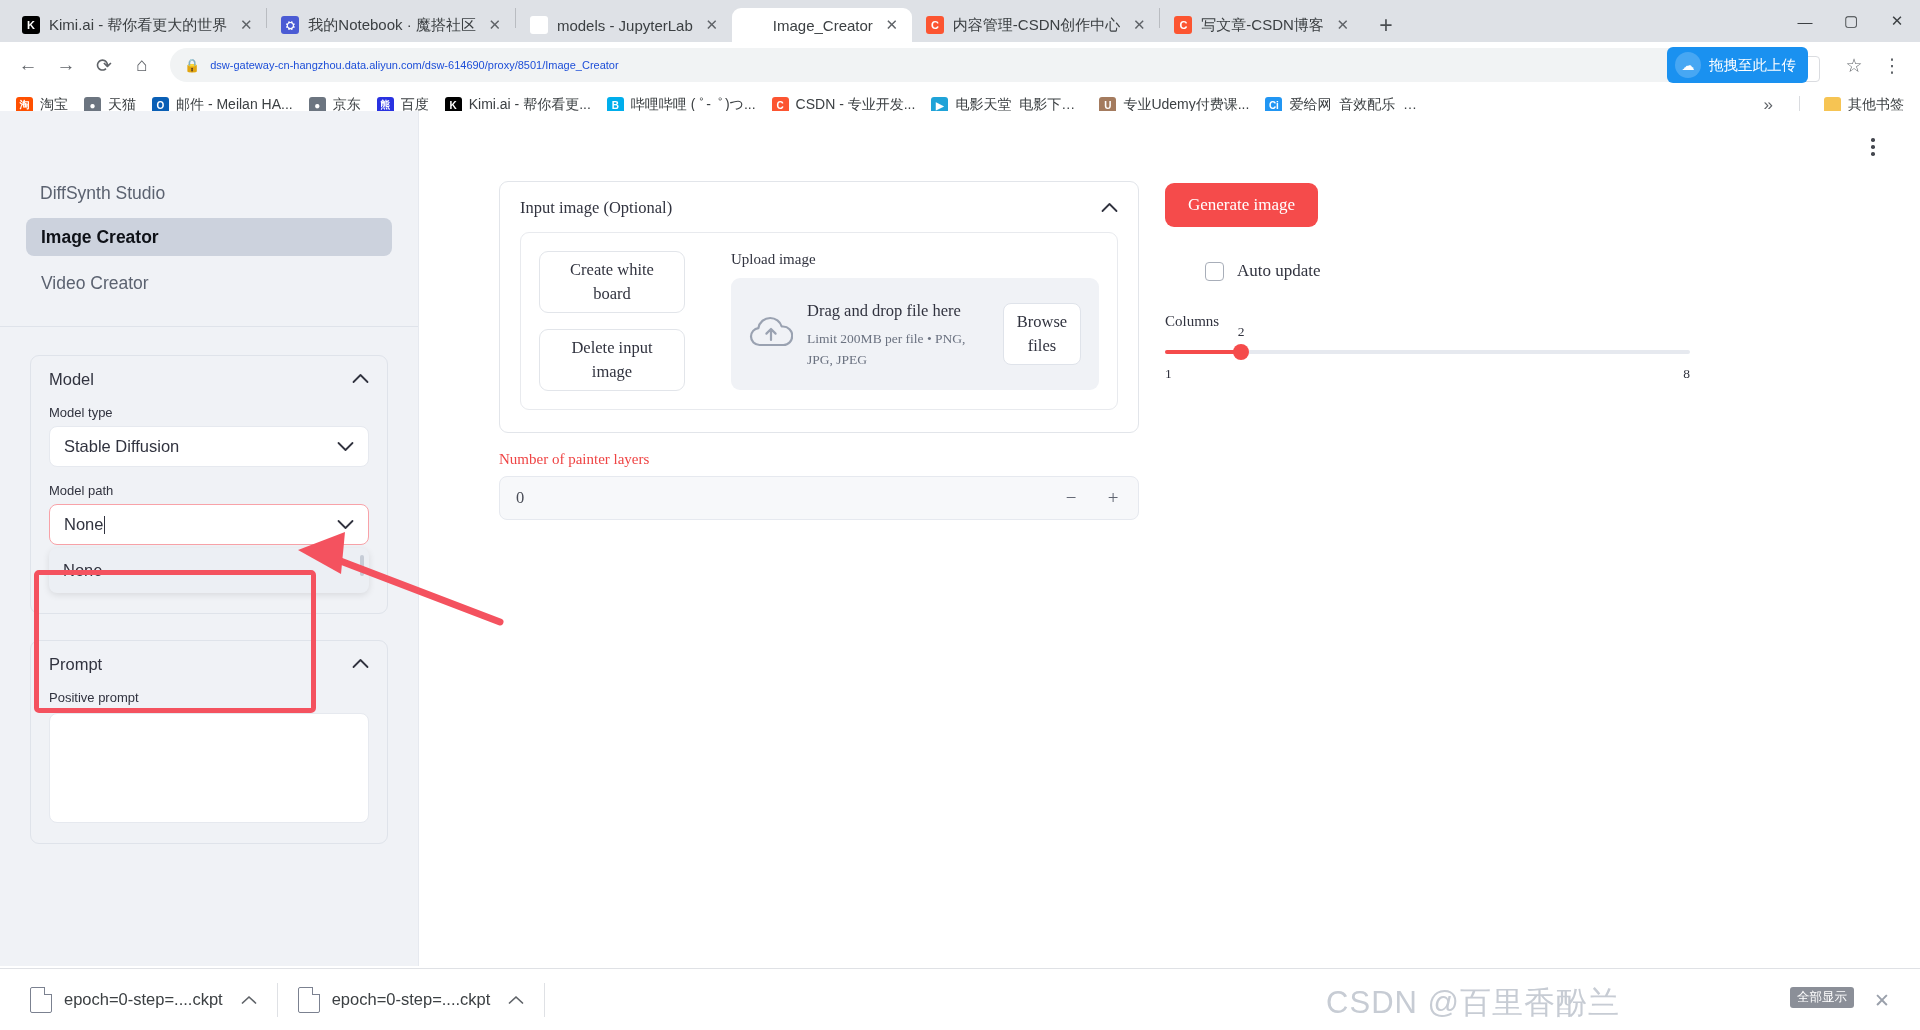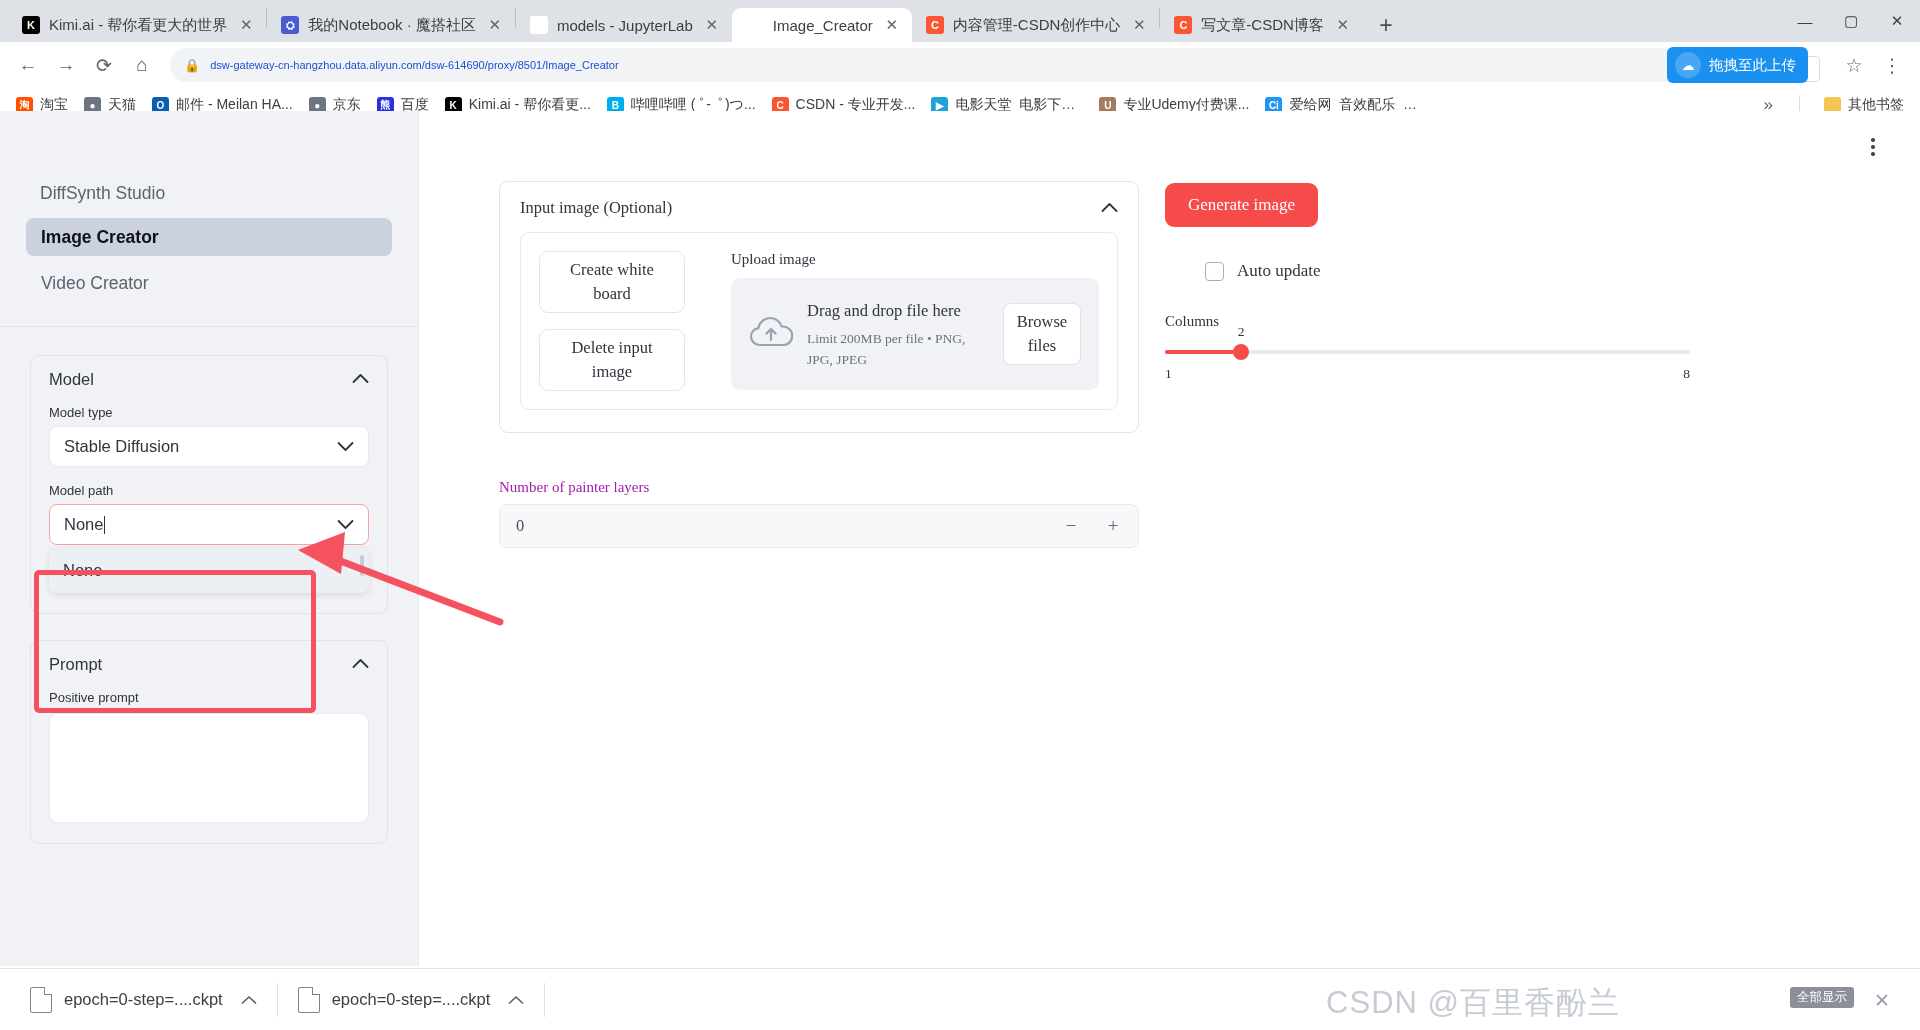--- a/index.html
+++ b/index.html
@@ -161,21 +161,21 @@
   .cloud { flex:0 0 44px; color:#9aa2b1; }
   .dz-txt { flex:1; }
   .dz-main { font-size:16.5px; color:#31333f; line-height:1.6; }
   .dz-sub { font-size:13.5px; color:#6b7280; line-height:1.5; margin-top:5px; }
   .browsebtn {
     flex:0 0 78px; min-height:58px; border:1px solid #dfe3ea; border-radius:8px; background:#fff;
     display:flex; align-items:center; justify-content:center; text-align:center;
     font-size:16.5px; color:#31333f; line-height:1.45; padding: 6px;
   }
 
-  .sub-label { margin-top: 46px; font-size:15px; color:#a21caf; }
+  .sub-label { margin-top: 18px; font-size:15px; color:#ef4444; }
   .stepper {
     margin-top: 8px; width:640px; height:44px; background:#f7f8fa; border:1px solid #e6e9ef;
     border-radius:8px; display:flex; align-items:center; padding: 0 4px 0 16px;
   }
   .stepper .val { flex:1; font-size:16.5px; color:#4a4d57; }
   .stepper .sbtn { width:42px; height:40px; display:flex; align-items:center; justify-content:center;
      font-size:19px; color:#5f6470; }
 
   .rightcol { width: 640px; padding-top: 2px; }
   .genbtn {

